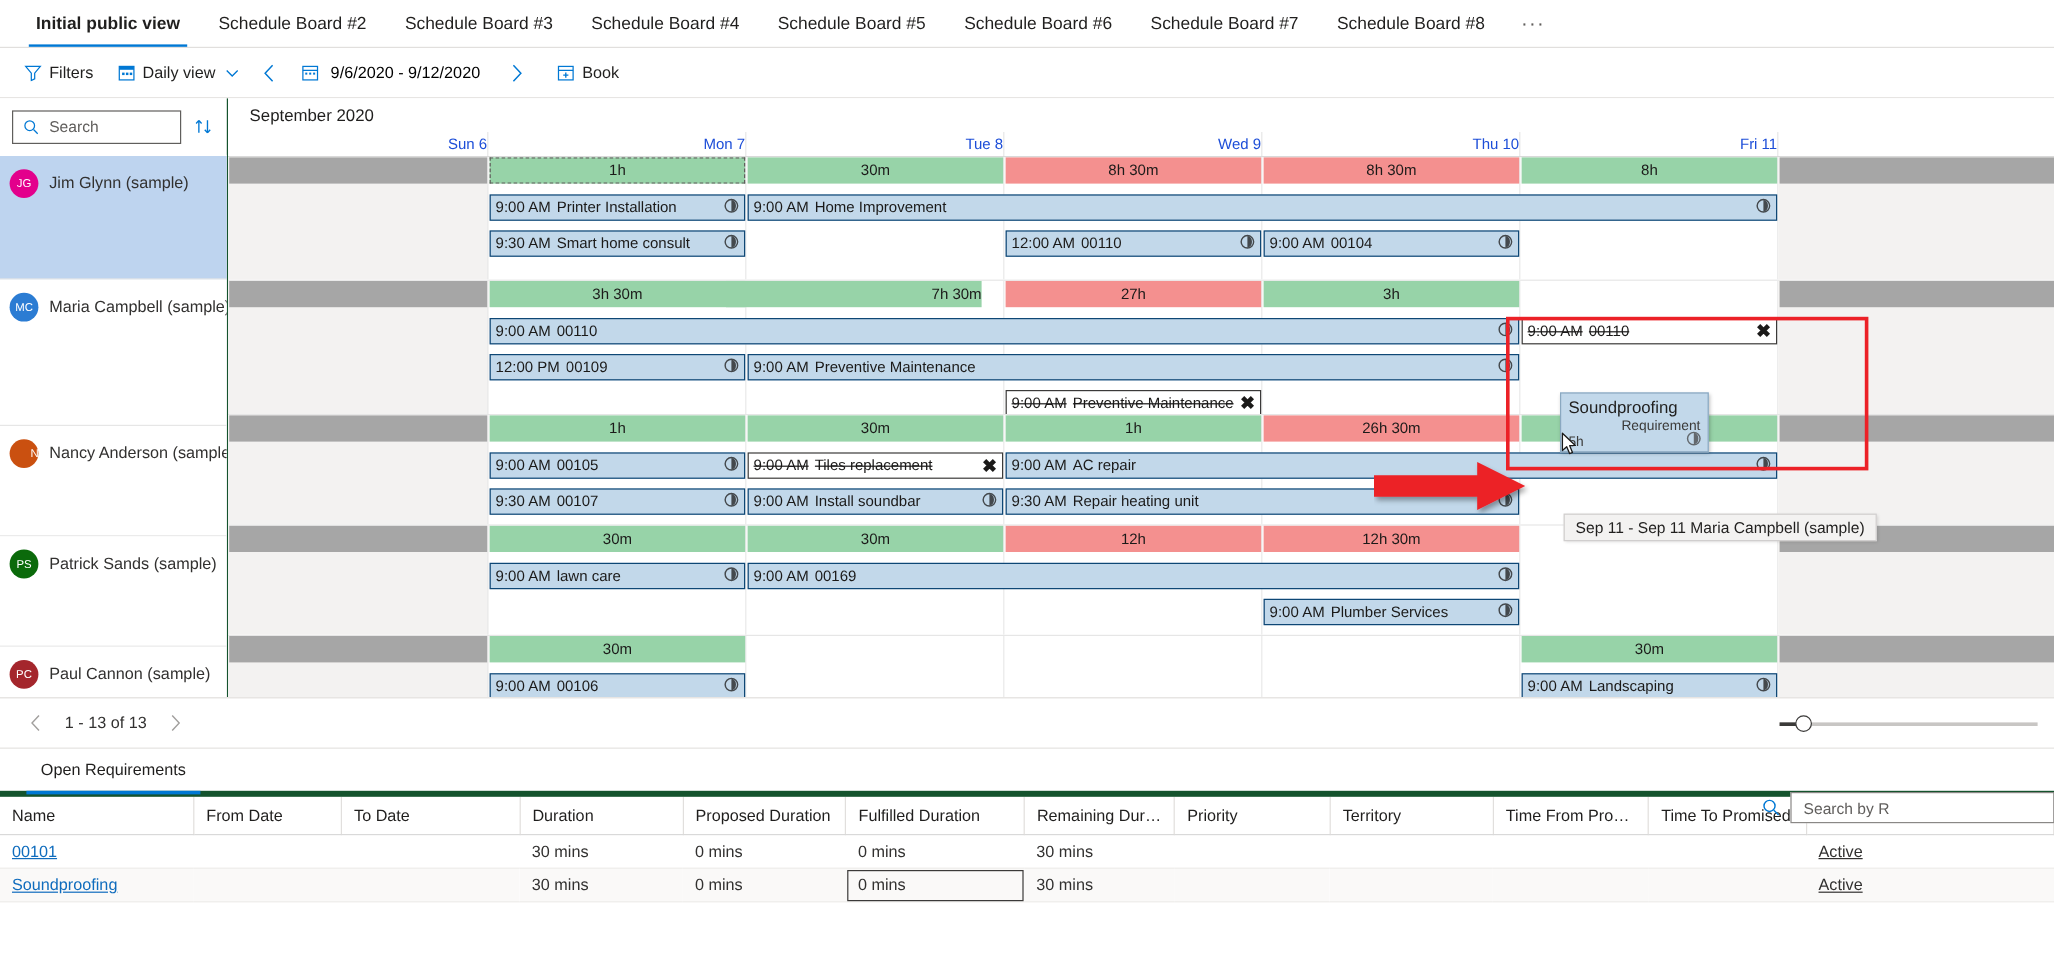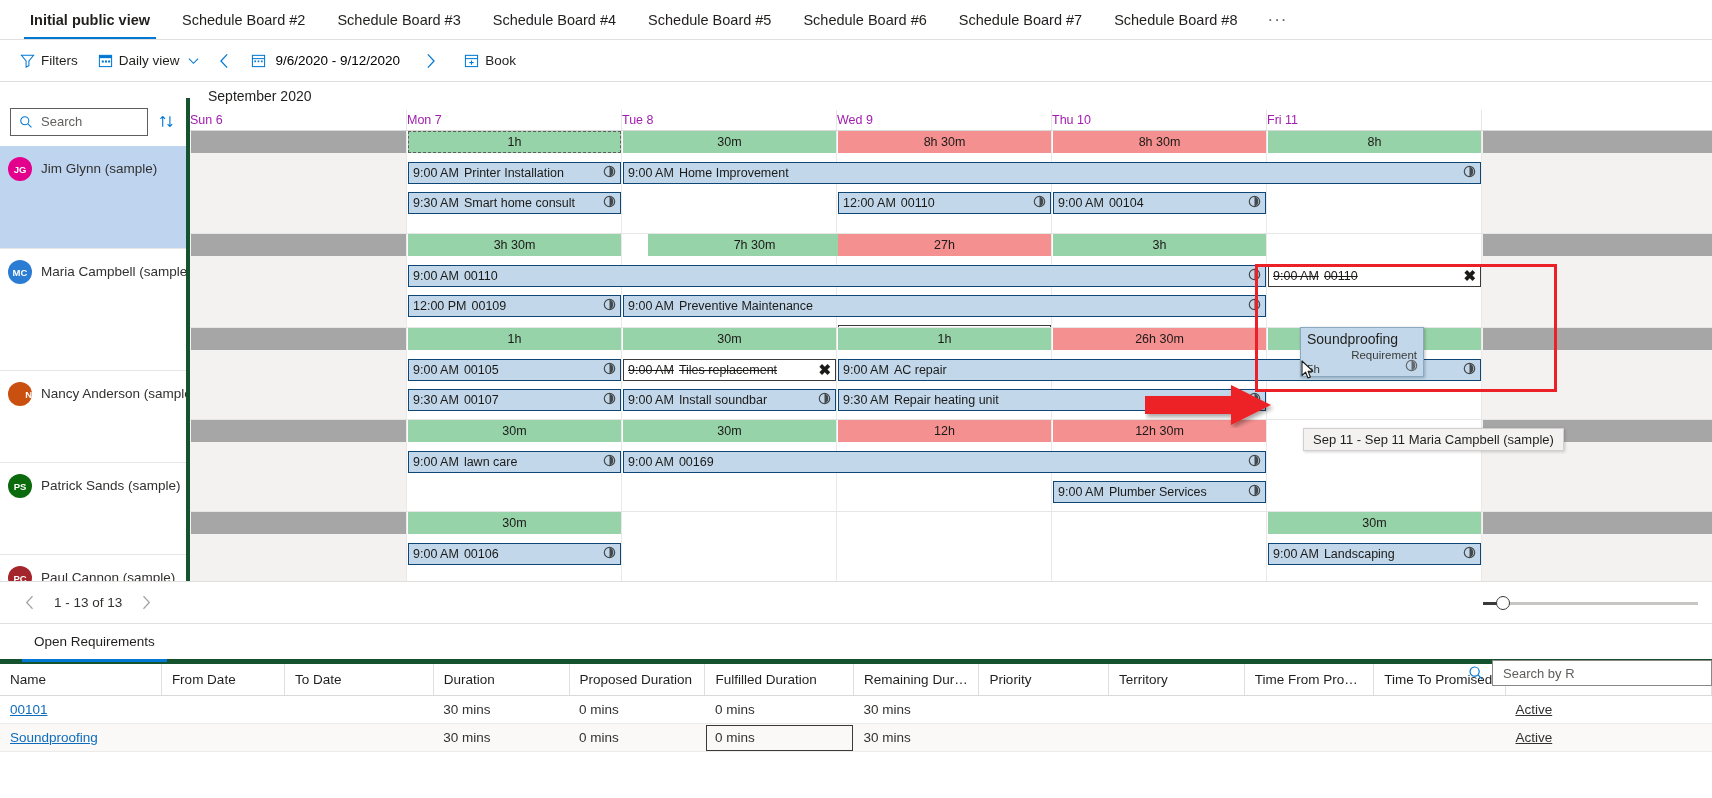--- a/index.html
+++ b/index.html
@@ -67,22 +67,22 @@
   .ico { display: inline-flex; align-items: center; justify-content: center; }
 
   
   .board {
     position: absolute; left: 0; top: 82px; width: 1712px; height: 499px;
     background: #ffffff;
   }
 
   
   .respanel {
-    position: absolute; left: 0; top: 16px; width: 190px; height: 499px;
-    border-right: 4px solid #14532d;
+    position: absolute; left: 0; top: 0; width: 190px; height: 499px;
+    border-right: 1px solid #14532d;
     background: #ffffff;
     overflow: hidden;
   }
   .searchrow {
     height: 48px; display: flex; align-items: center;
     padding: 0 10px; gap: 8px;
     border-bottom: 1px solid #ffffff;
   }
   .searchbox {
     flex: 1; height: 28px;
@@ -104,43 +104,43 @@
     display: flex; align-items: flex-start;
     padding: 10px 8px 0 8px;
     border-bottom: 1px solid #e6e6e6;
     background: #ffffff;
     box-sizing: border-box;
     overflow: hidden;
   }
   .resrow.selected { background: #bed4ef; }
   .avatar {
     width: 24px; height: 24px; border-radius: 50%;
-    color: #ffffff; font-size: 9.5px; font-weight: bold;
+    color: #ffffff; font-size: 9.5px; font-weight: normal;
     display: flex; align-items: center; justify-content: center;
     flex: none; margin-right: 9px; margin-top: 1px; text-align: right;
   }
   .resname { font-size: 13.5px; color: #323130; line-height: 26px; white-space: nowrap; }
 
   
   .grid {
     position: absolute; left: 190px; top: 0; right: 0; height: 499px;
     overflow: hidden; background: #ffffff;
   }
   .monthlabel {
     position: absolute; left: 0; top: 0; height: 28px;
     display: flex; align-items: center; padding-left: 18px;
     font-size: 14px; color: #201f1e;
   }
   .dayheader {
     position: absolute; left: 0; top: 28px; height: 20px; right: 0;
     display: flex;
   }
   .daycell {
-    display: flex; align-items: center; justify-content: flex-start;
-    font-size: 12.5px; color: #a21caf;
+    display: flex; align-items: center; justify-content: flex-end;
+    font-size: 12.5px; color: #1d4ed8;
     border-right: 1px solid #e6e6e6;
     flex: none;
   }
   .gridbody {
     position: absolute; left: 0; top: 48px; right: 0; bottom: 0;
     border-top: 1px solid #d9d9d9;
   }
   .gridrow { position: relative; border-bottom: 1px solid #e6e6e6; overflow: hidden; }
   .colbg { position: absolute; top: 0; bottom: 0; border-right: 1px solid #e9e9e9; }
   .colbg.off { background: #f3f2f1; }
@@ -513,35 +513,35 @@
             </div>
             <div class="booking" style="left: 863px; width: 213px; top: 61px;">
               <span class="btime">9:00 AM</span>
               <span class="bname">00104</span>
               <span class="bicon"><svg width="13" height="13" viewBox="0 0 14 14">
                   <circle cx="7" cy="7" r="5.6" fill="none" stroke="#1b1a19" stroke-width="1.3"></circle>
                   <path d="M7 1.6 A5.6 5.6 0 0 1 7 12.4 Z" fill="#1b1a19"></path>
                 </svg></span>
             </div>
           </div>
-          <div class="gridrow" style="height: 94px;">
+          <div class="gridrow" style="height: 112px;">
             <div class="colbg off" style="left: 0px; width: 217px;"></div>
             <div class="colbg" style="left: 217px; width: 215px;"></div>
             <div class="colbg" style="left: 432px; width: 215px;"></div>
             <div class="colbg" style="left: 647px; width: 215px;"></div>
             <div class="colbg" style="left: 862px; width: 215px;"></div>
             <div class="colbg" style="left: 1077px; width: 215px;"></div>
             <div class="colbg off" style="left: 1292px; width: 240px;"></div>
             <div class="capbar cap-gray" style="left: 1px; width: 215px;">
               <span></span>
             </div>
             <div class="capbar cap-green" style="left: 218px; width: 213px;">
               <span>3h 30m</span>
             </div>
-            <div class="capbar cap-green" style="left: 458px; width: 213px;">
+            <div class="capbar cap-green" style="left: 415px; width: 213px; justify-content: flex-end;">
               <span>7h 30m</span>
             </div>
             <div class="capbar cap-red" style="left: 648px; width: 213px;">
               <span>27h</span>
             </div>
             <div class="capbar cap-green" style="left: 863px; width: 213px;">
               <span>3h</span>
             </div>
             <div class="capbar cap-gray" style="left: 1293px; width: 240px;"></div>
             <div class="booking" style="left: 218px; width: 858px; top: 31px;">

